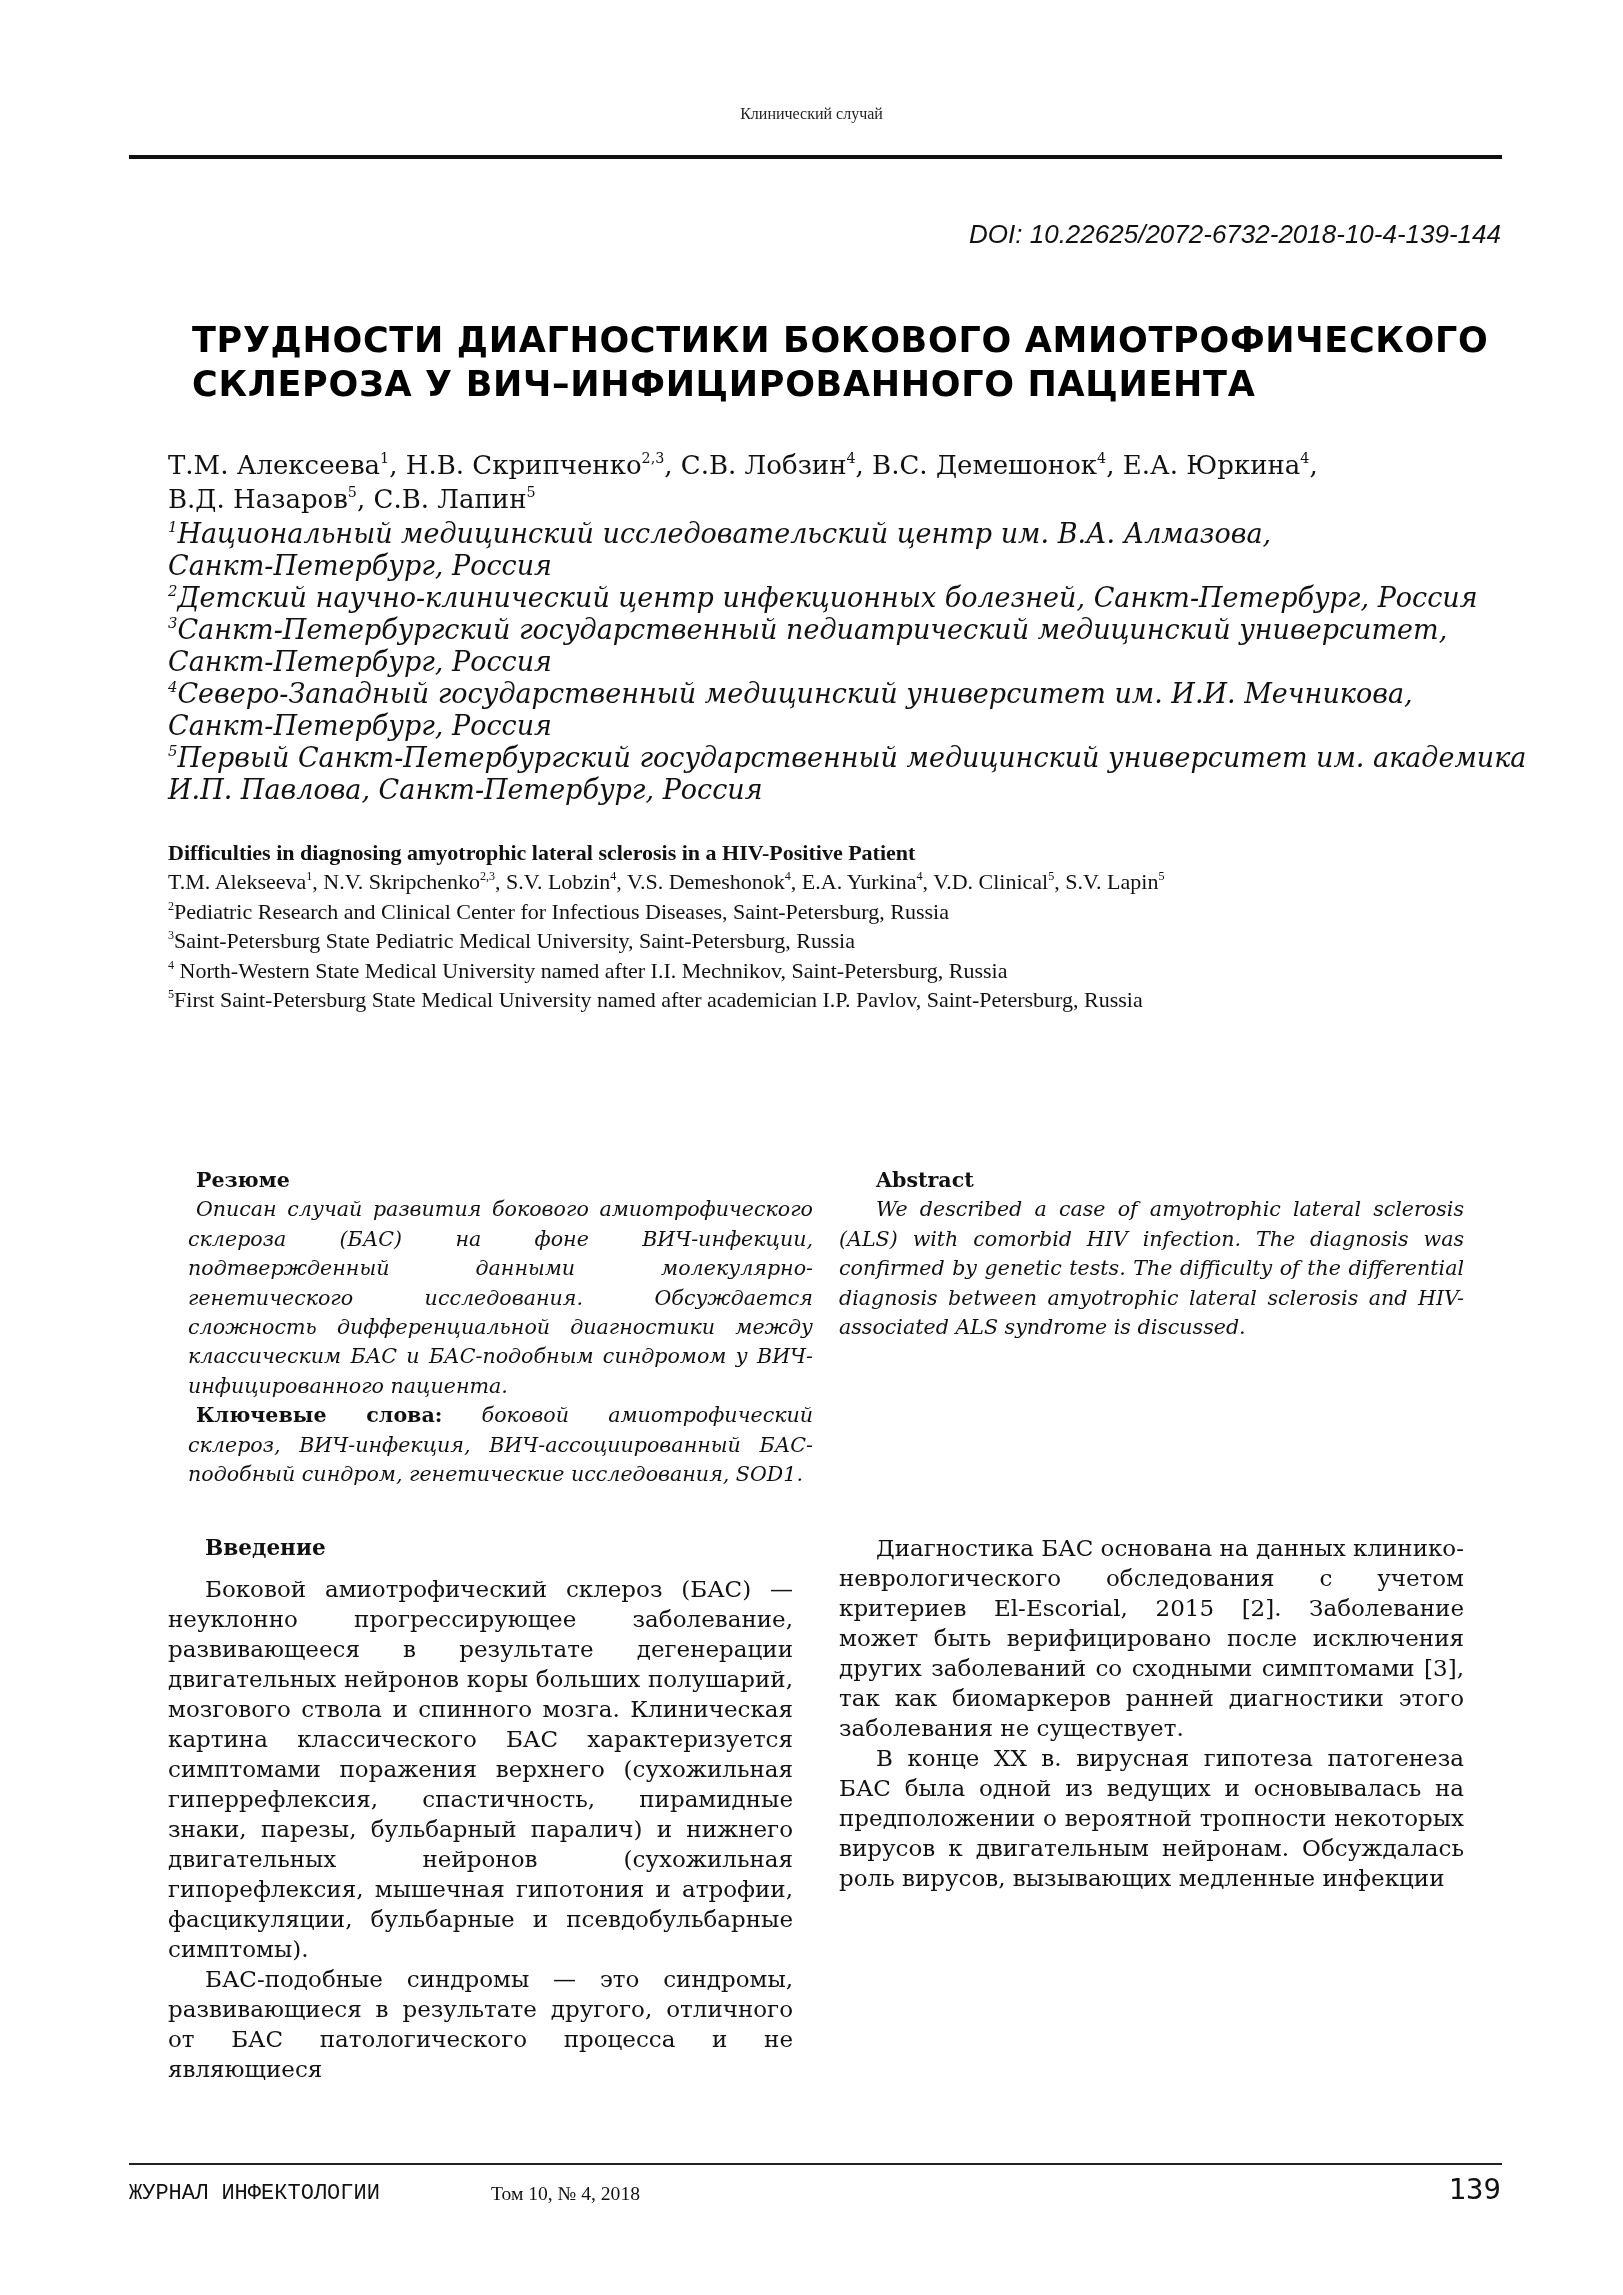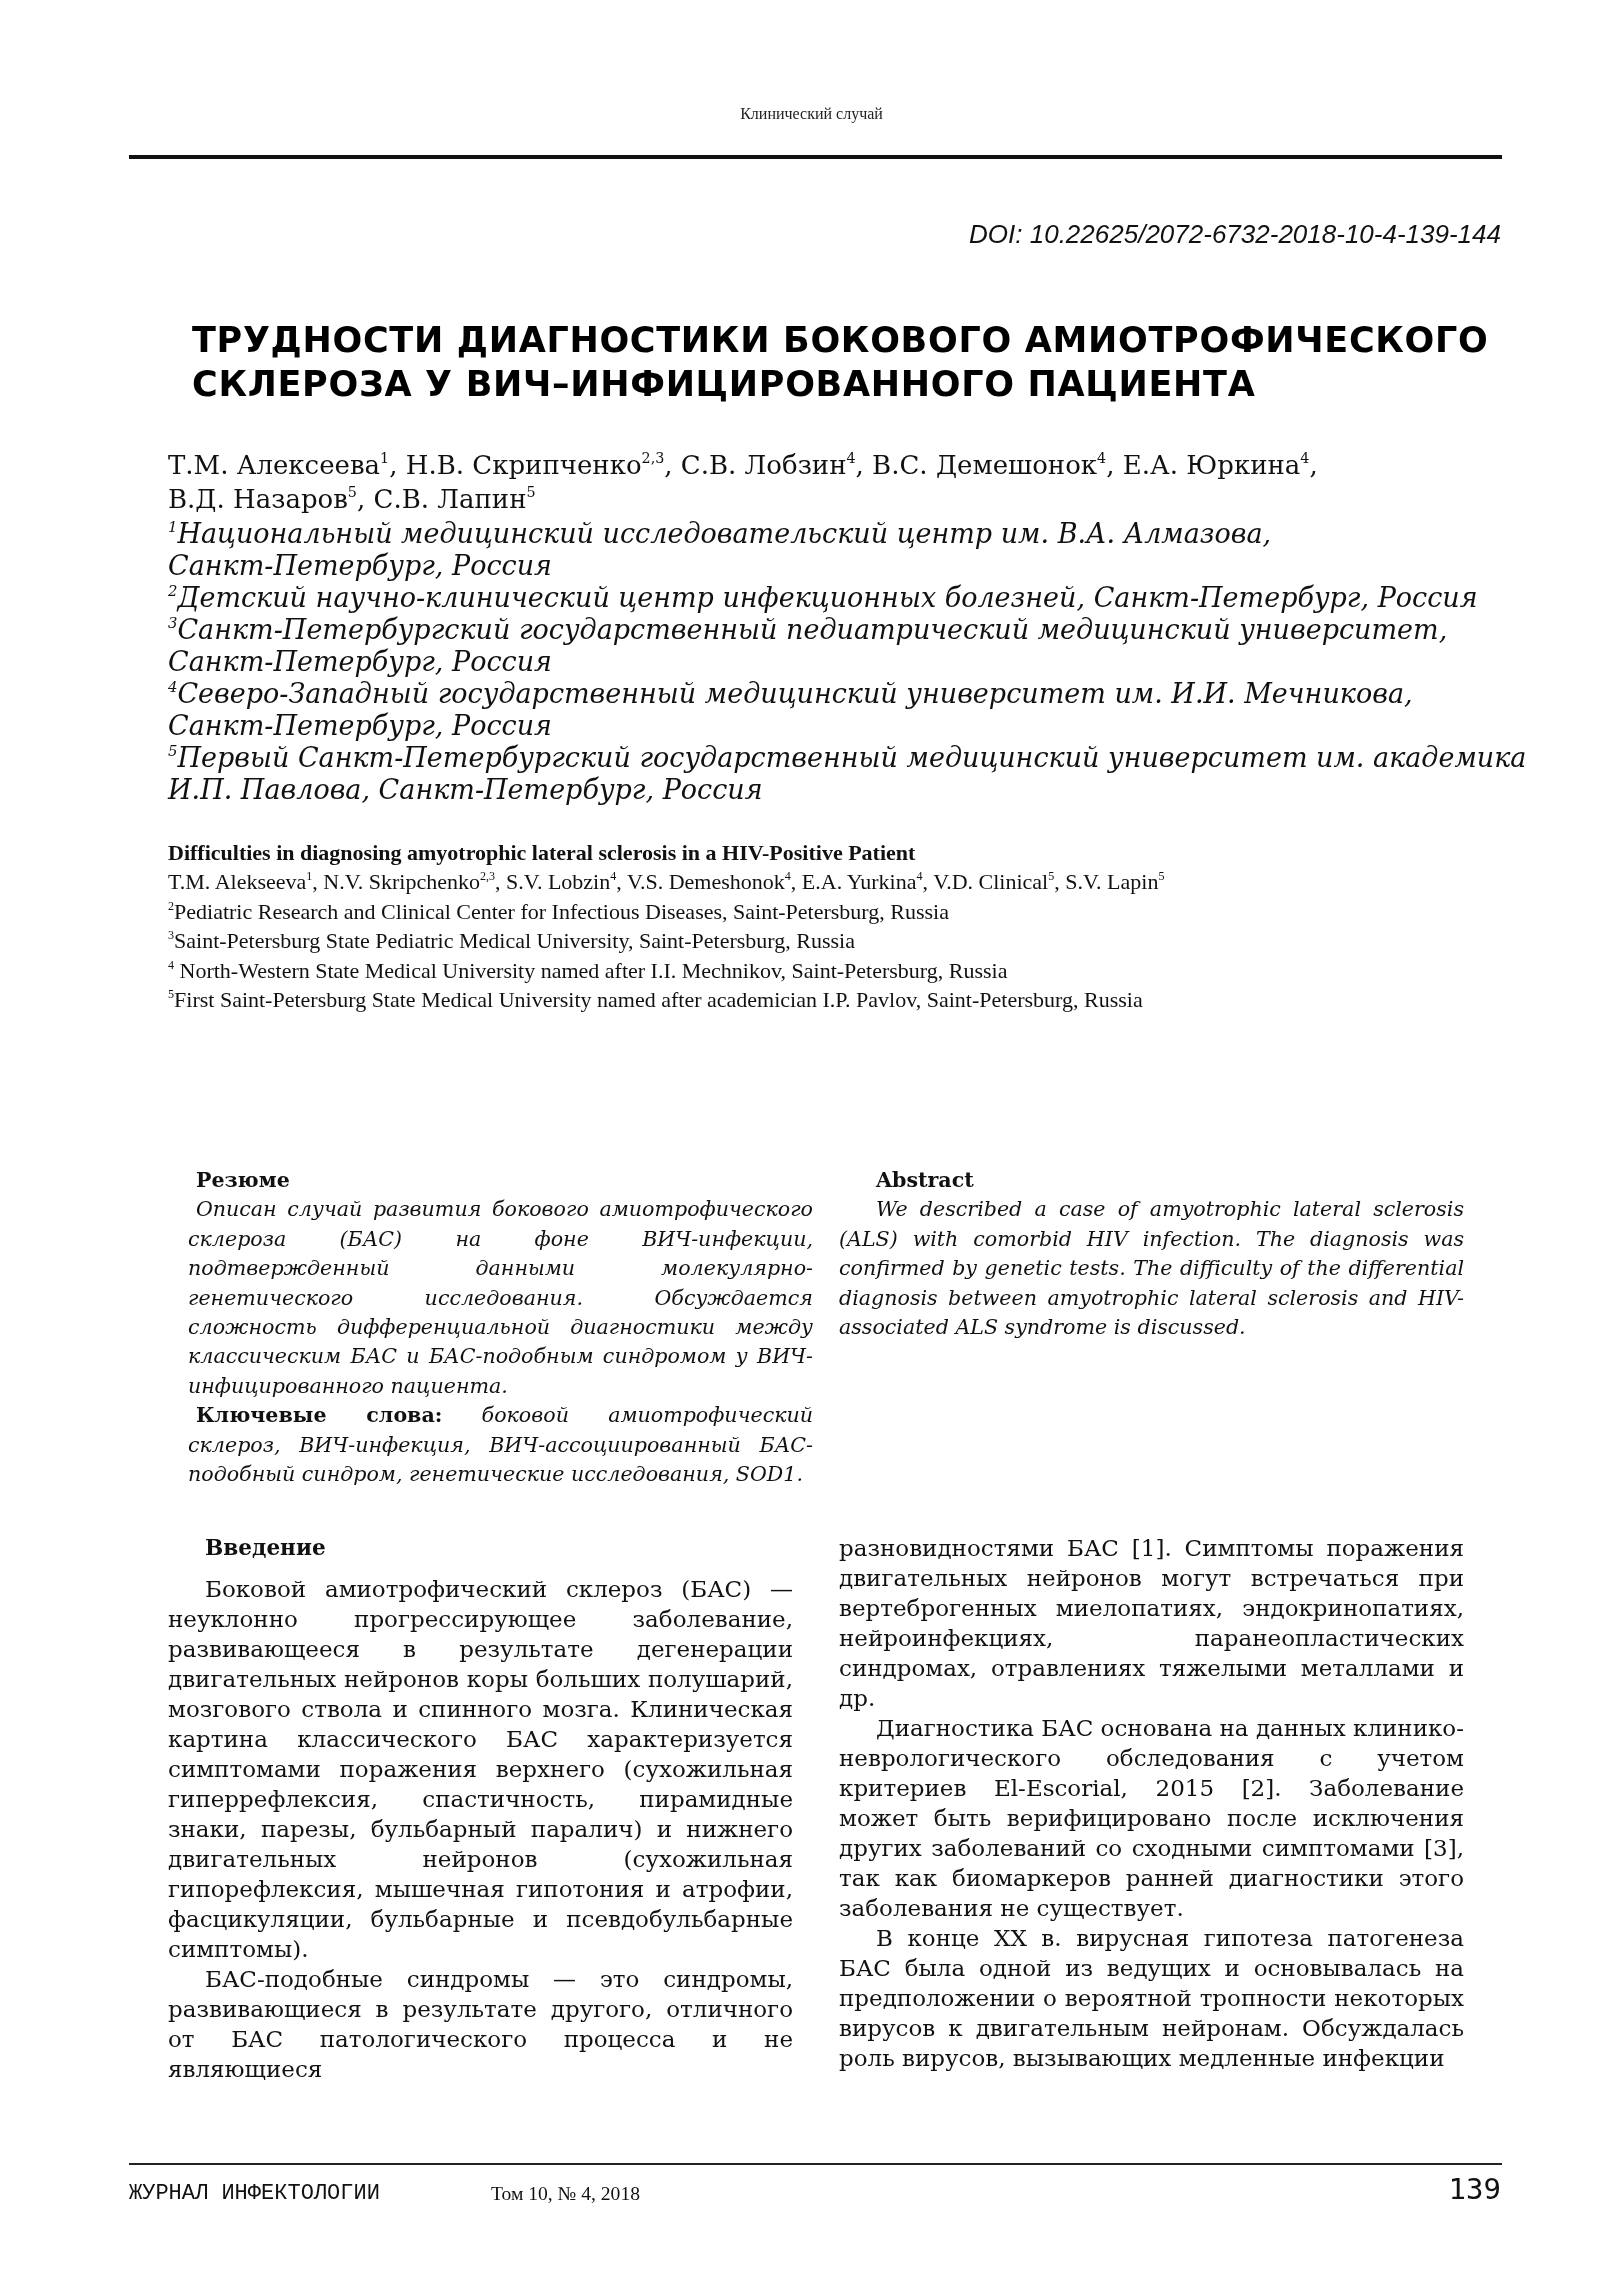--- a/index.html
+++ b/index.html
@@ -107,21 +107,20 @@
   <div class="gap"></div>
 </div>
 
 <div class="abs body-col body-left">
   <div class="sec-head">Введение</div>
   <p class="indent">Боковой амиотрофический склероз (БАС) — неуклонно прогрессирующее заболевание, развивающееся в результате дегенерации двигательных нейронов коры больших полушарий, мозгового ствола и спинного мозга. Клиническая картина классического БАС характеризуется симптомами поражения верхнего (сухожильная гиперрефлексия, спастичность, пирамидные знаки, парезы, бульбарный паралич) и нижнего двигательных нейронов (сухожильная гипорефлексия, мышечная гипотония и атрофии, фасцикуляции, бульбарные и псевдобульбарные симптомы).</p>
   <p class="indent">БАС-подобные синдромы — это синдромы, развивающиеся в результате другого, отличного от БАС патологического процесса и не являющиеся</p>
 </div>
 
 <div class="abs body-col body-right">
-  <p>разновидностями БАС [1]. Симптомы поражения двигательных нейронов могут встречаться при вертеброгенных миелопатиях, эндокринопатиях, нейроинфекциях, паранеопластических синдромах, отравлениях тяжелыми металлами и др.</p>
   <p class="indent">Диагностика БАС основана на данных клинико-неврологического обследования с учетом критериев El-Escorial, 2015 [2]. Заболевание может быть верифицировано после исключения других заболеваний со сходными симптомами [3], так как биомаркеров ранней диагностики этого заболевания не существует.</p>
   <p class="indent">В конце XX в. вирусная гипотеза патогенеза БАС была одной из ведущих и основывалась на предположении о вероятной тропности некоторых вирусов к двигательным нейронам. Обсуждалась роль вирусов, вызывающих медленные инфекции</p>
 </div>
 
 <div class="abs bottom-rule"></div>
 <div class="abs journal-name">ЖУРНАЛ ИНФЕКТОЛОГИИ</div>
 <div class="abs issue">Том 10, № 4, 2018</div>
 <div class="abs page-num">139</div>
 
 

